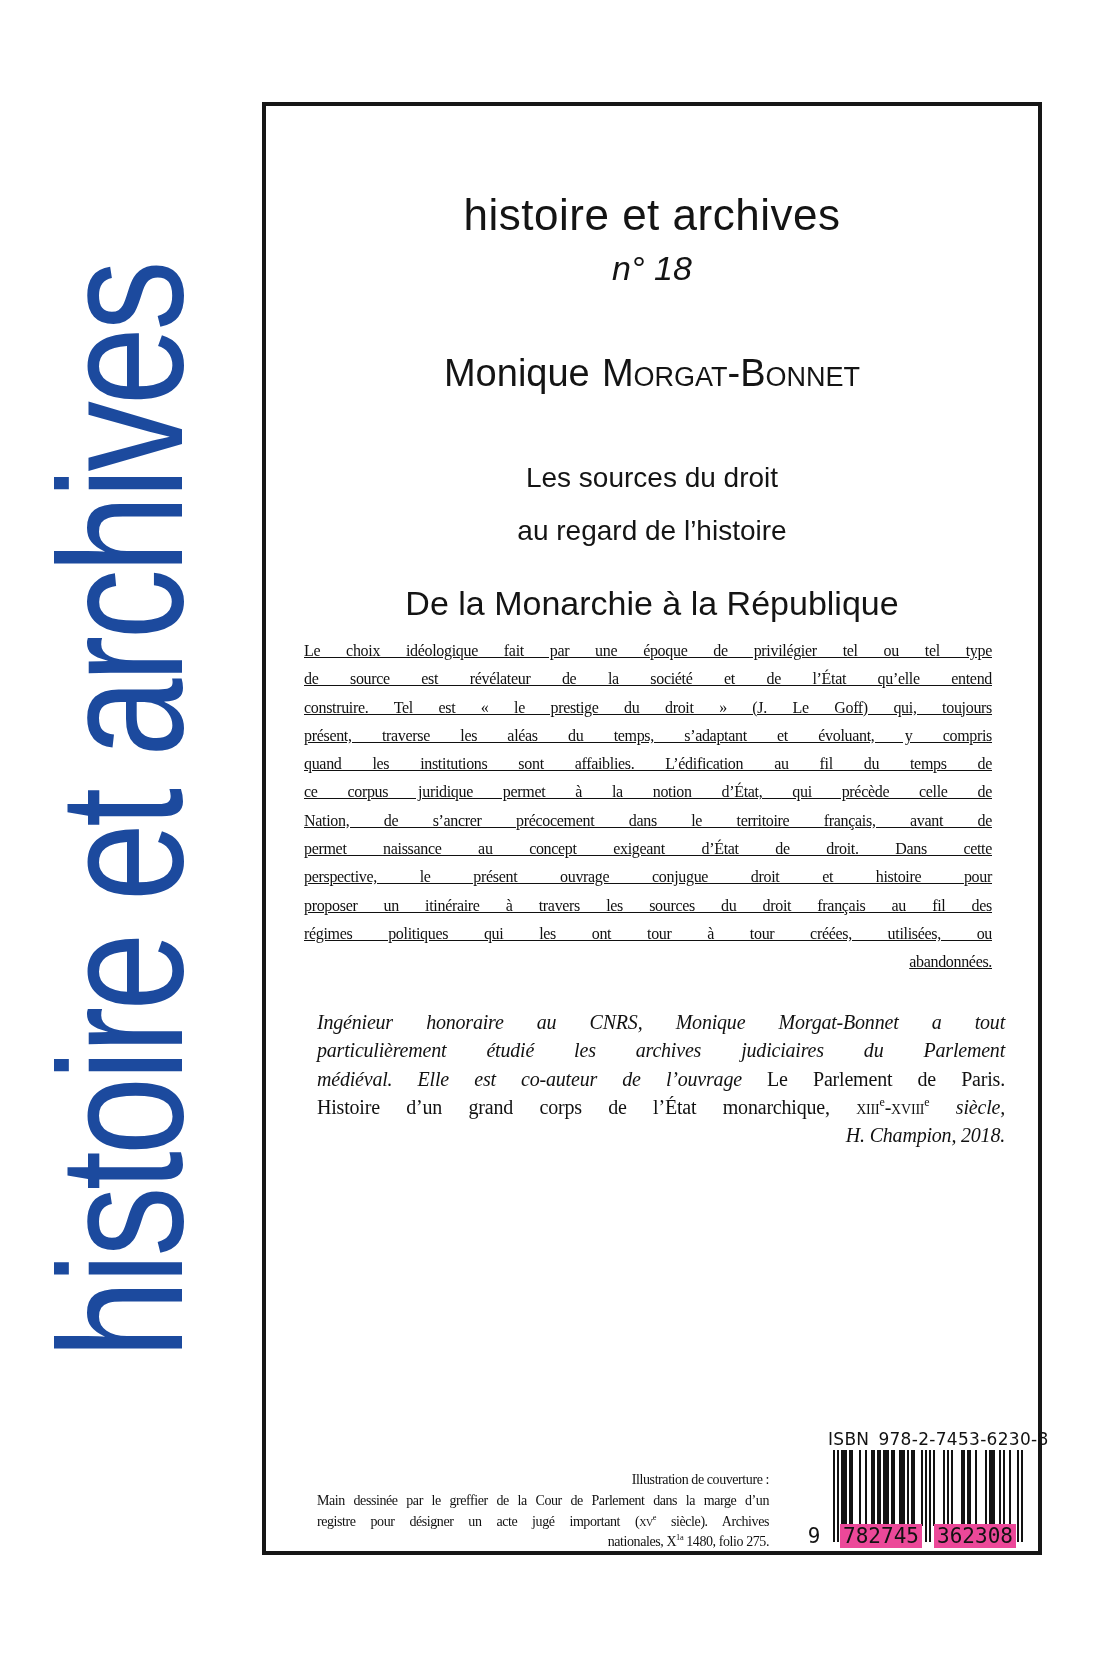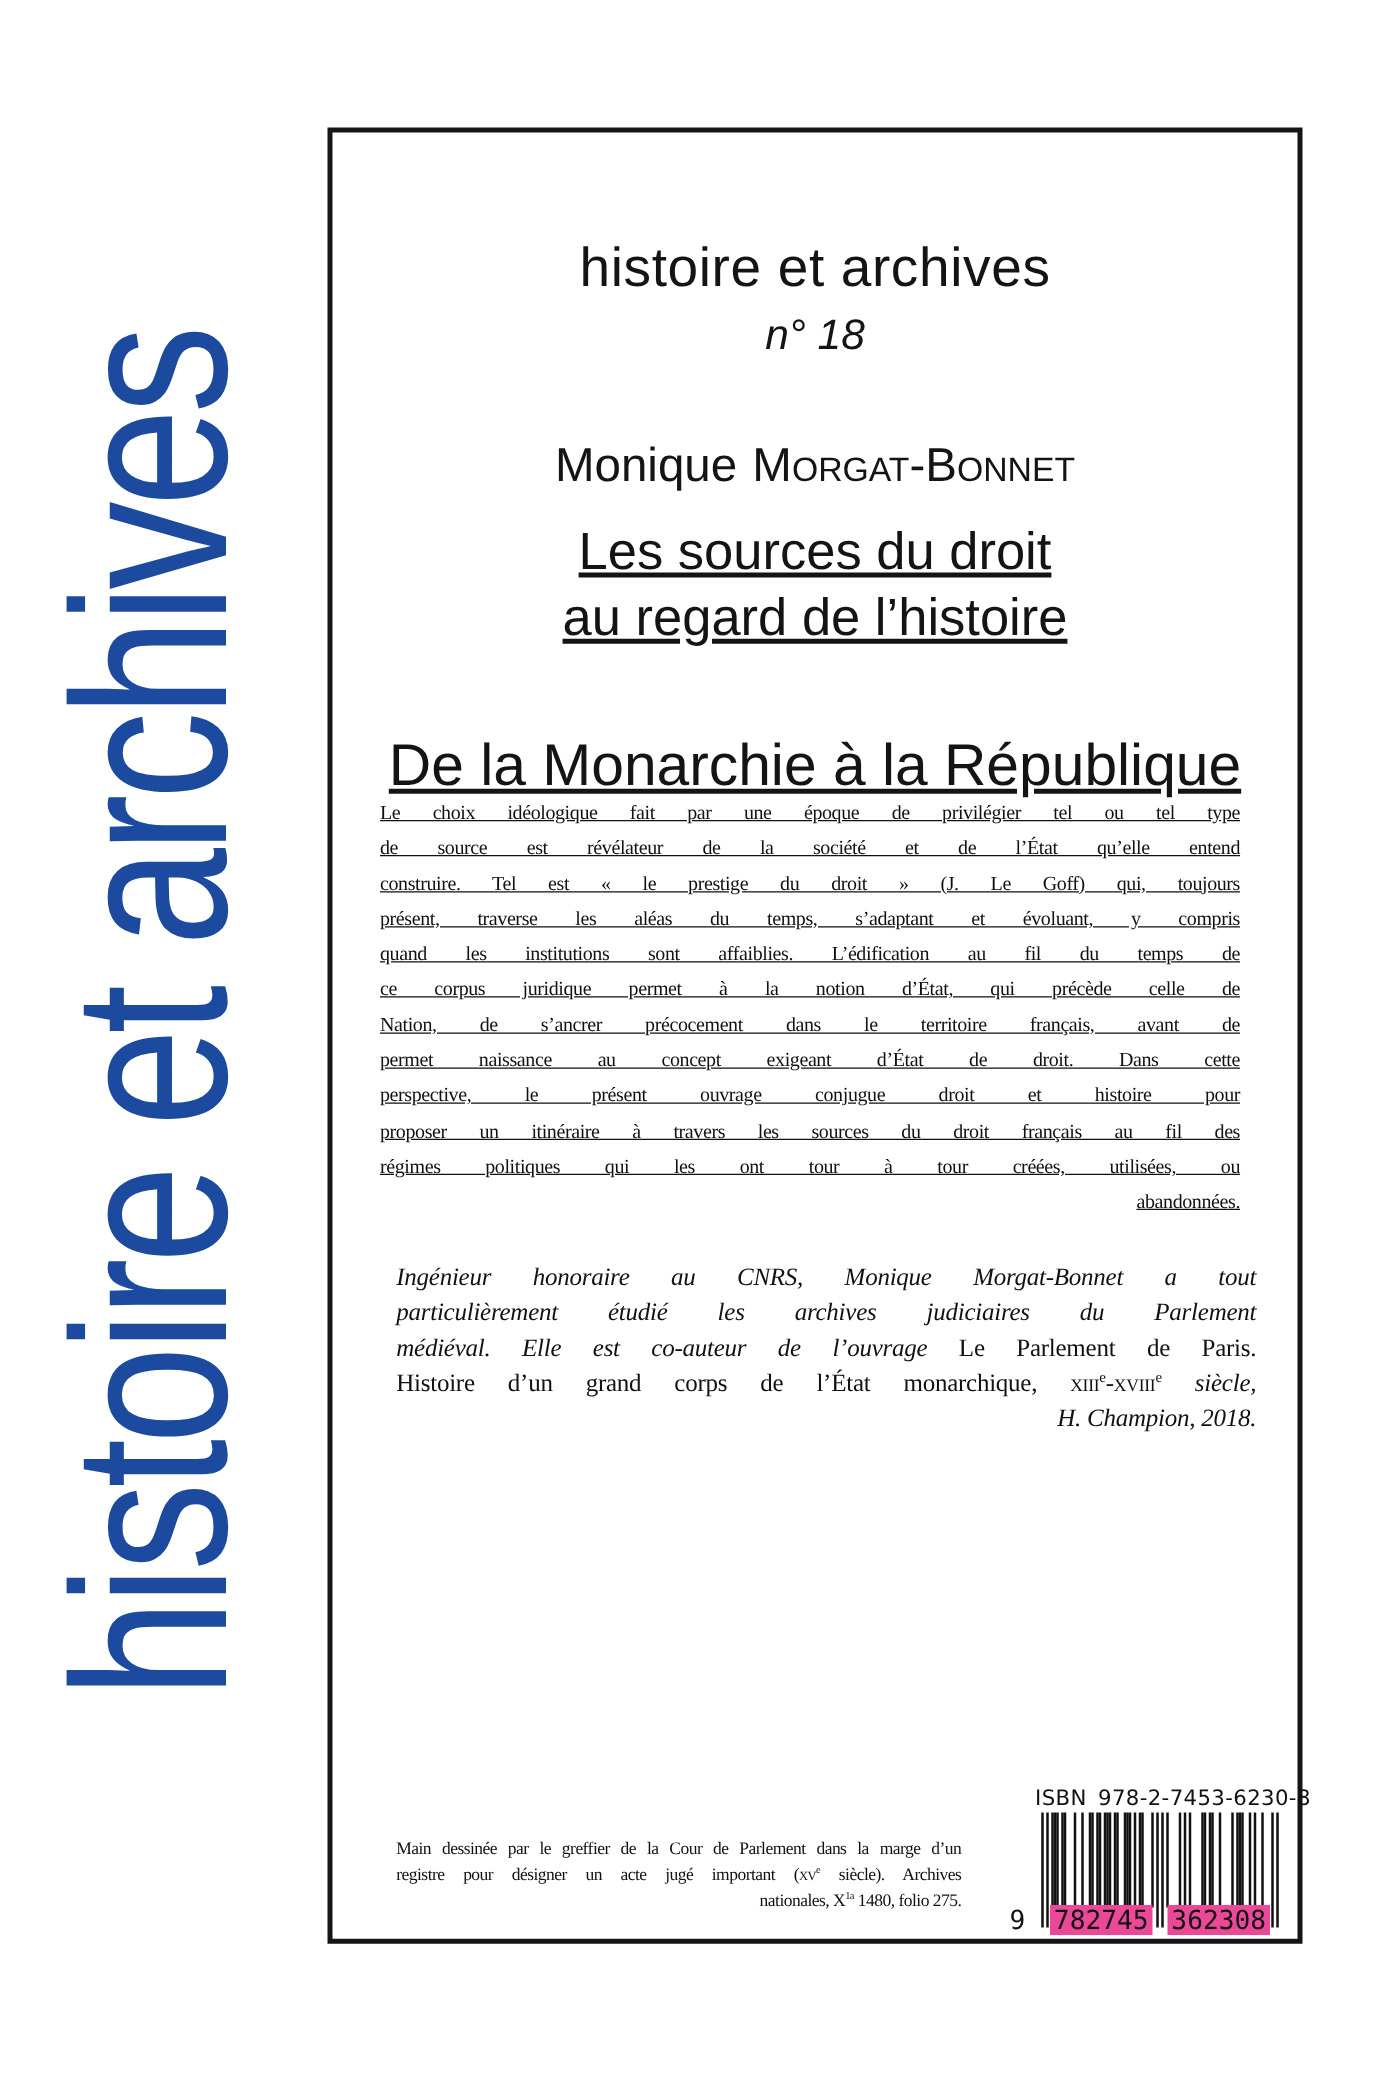--- a/index.html
+++ b/index.html
@@ -30,22 +30,22 @@
   
   .cline{
     position:absolute;left:262px;width:780px;text-align:center;
     font-family:"Liberation Sans","DejaVu Sans",sans-serif;color:#141414;
     white-space:nowrap;
   }
   .masthead-title{top:190px;font-size:44px;letter-spacing:0.5px;}
   .issue{top:249px;font-size:34px;font-style:italic;}
   .author{top:352px;font-size:38px;}
   .author .first{margin-right:0.32em;}
-  .booktitle{top:414px;font-size:42px;line-height:53px;text-decoration:underline;}
-  .subtitle{top:584px;font-size:47px;text-decoration:underline;}
+  .booktitle{top:451px;font-size:28px;line-height:53px;}
+  .subtitle{top:584px;font-size:34px;}
   .sc{font-variant:small-caps;}
 
   
   .abstract{
     position:absolute;left:304px;top:637px;width:688px;
     font-size:16px;line-height:28.3px;letter-spacing:-0.02em;color:#111;text-decoration:underline;
   }
   .jline{text-align:justify;text-align-last:justify;}
   .lastline{text-align:right;text-align-last:auto;}
 
@@ -127,20 +127,21 @@
 
   <div class="bio">
     <div class="jline">Ingénieur honoraire au CNRS, Monique Morgat-Bonnet a tout</div>
     <div class="jline">particulièrement étudié les archives judiciaires du Parlement</div>
     <div class="jline"><span>médiéval. Elle est co-auteur de l’ouvrage </span><span class="rm">Le Parlement de Paris.</span></div>
     <div class="jline"><span class="rm">Histoire d’un grand corps de l’État monarchique, </span><span class="sc">xiii</span><sup class="rm">e</sup><span class="rm">-</span><span class="sc">xviii</span><sup class="rm">e</sup><span> siècle,</span></div>
     <div class="lastline">H. Champion, 2018.</div>
   </div>
 
   <div class="credit">
+    <div class="lastline">Illustration de couverture :</div>
     <div class="jline">Main dessinée par le greffier de la Cour de Parlement dans la marge d’un</div>
     <div class="jline"><span>registre pour désigner un acte jugé important (</span><span class="sc">xv</span><sup>e</sup><span> siècle). Archives</span></div>
     <div class="lastline"><span>nationales, X</span><sup>1a</sup><span> 1480, folio 275.</span></div>
   </div>
 
   <div class="isbn-line">
     <span class="isbn-label">ISBN</span><span>978-2-7453-6230-8</span>
   </div>
   <div class="barcode">
     <div id="bars">

